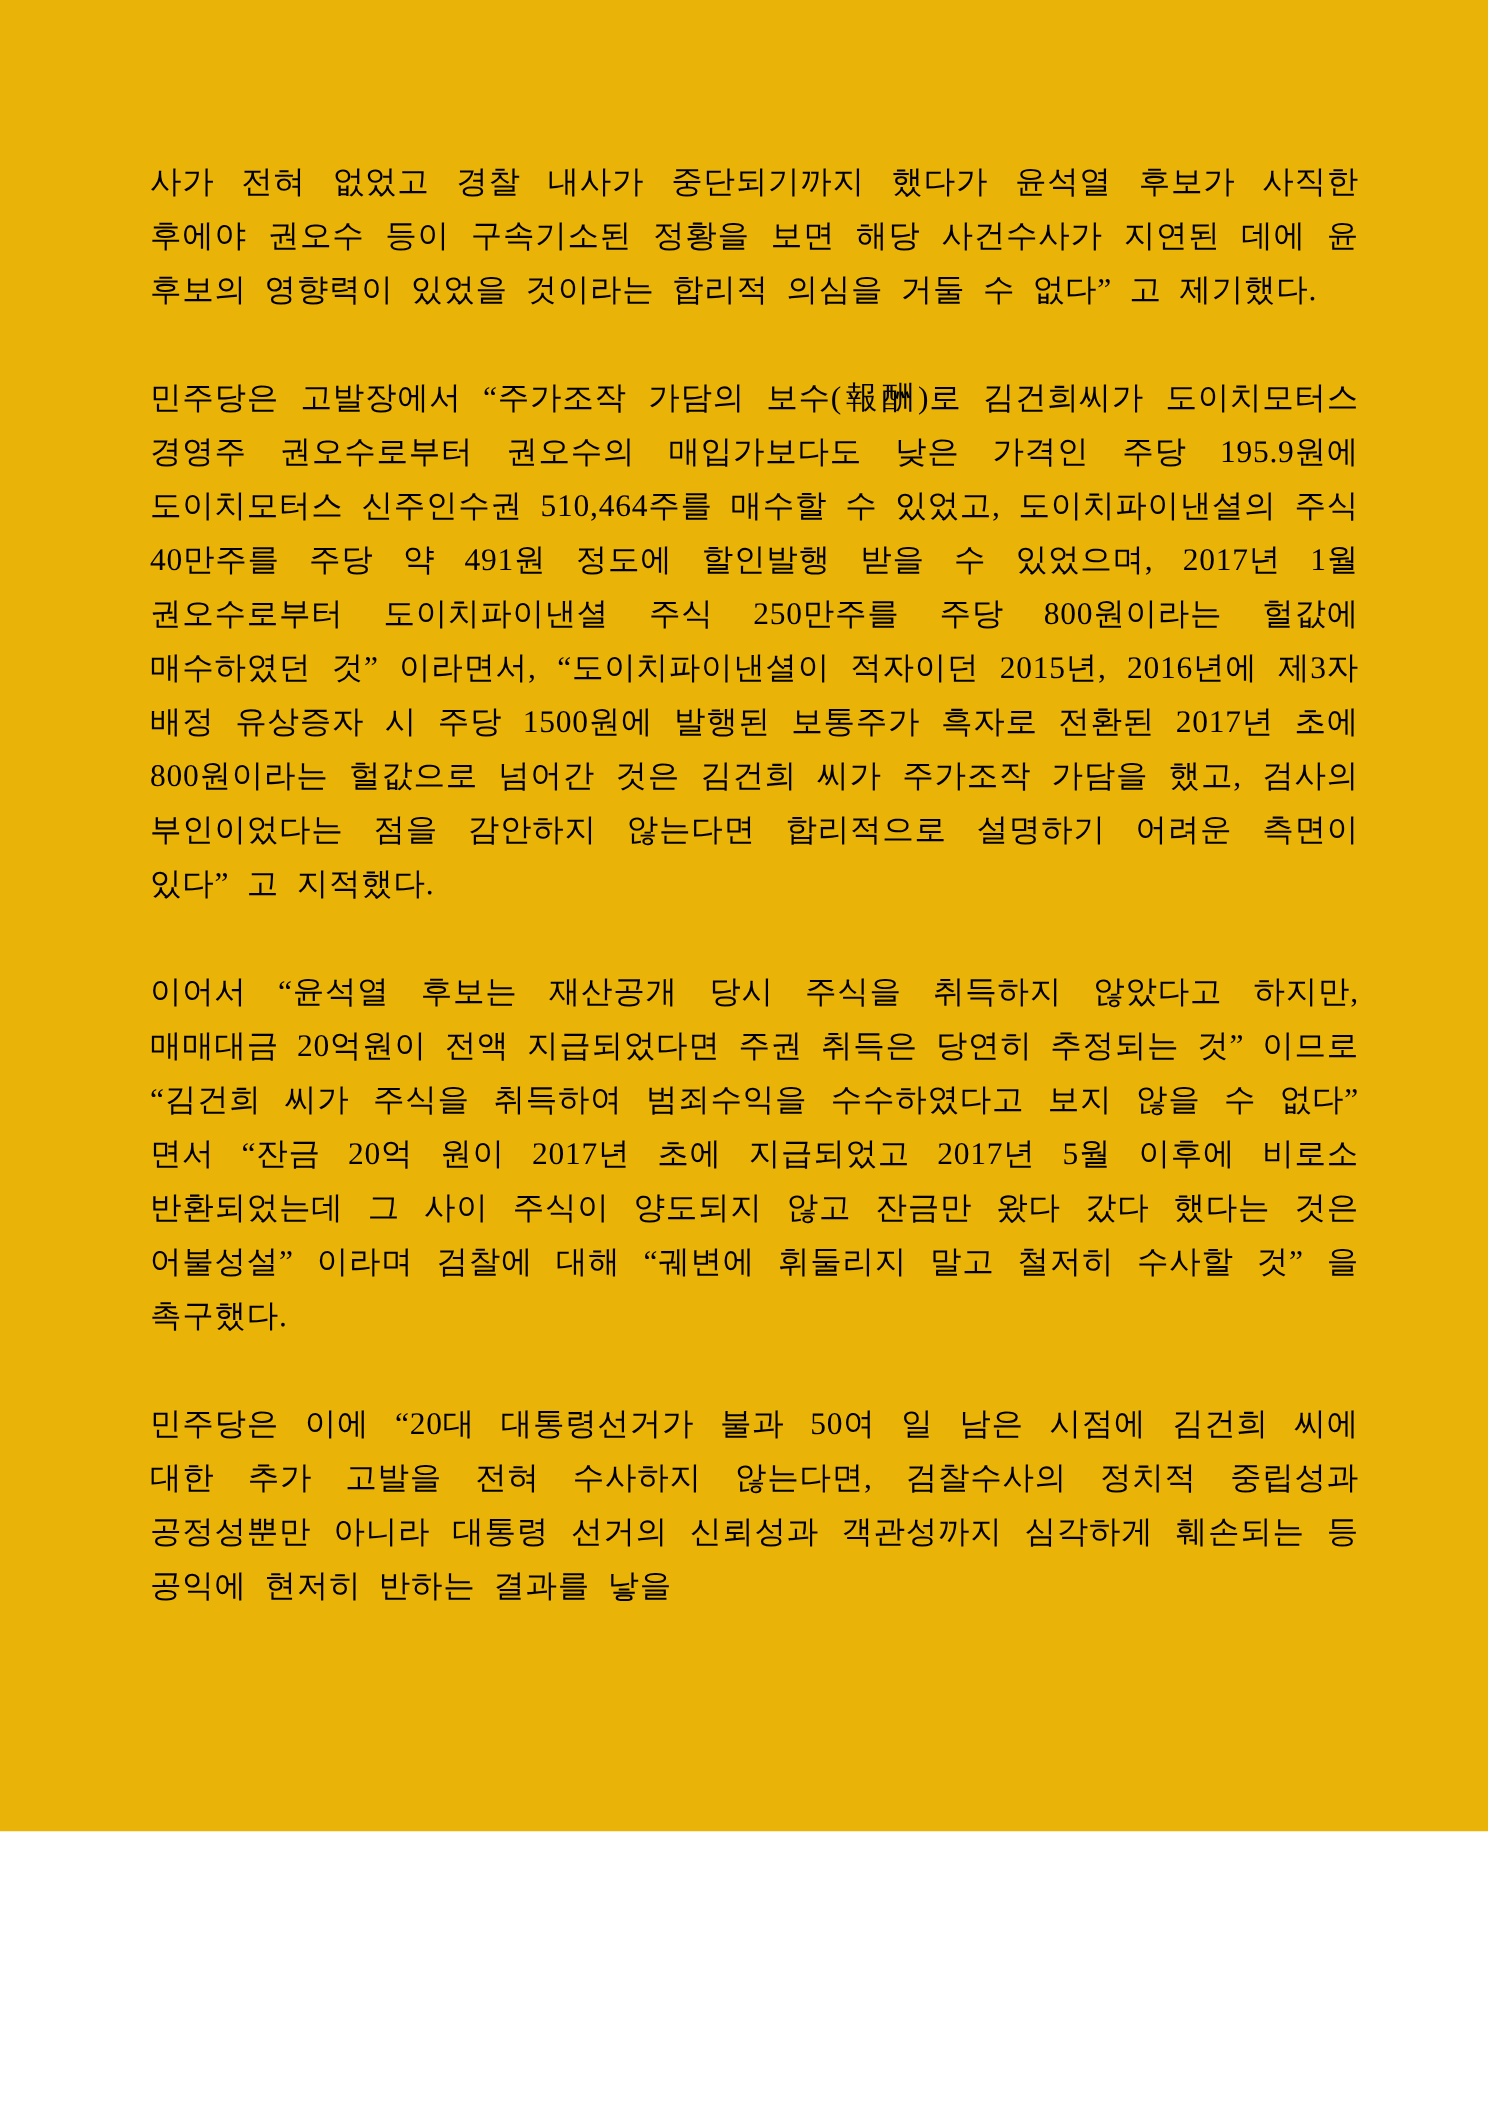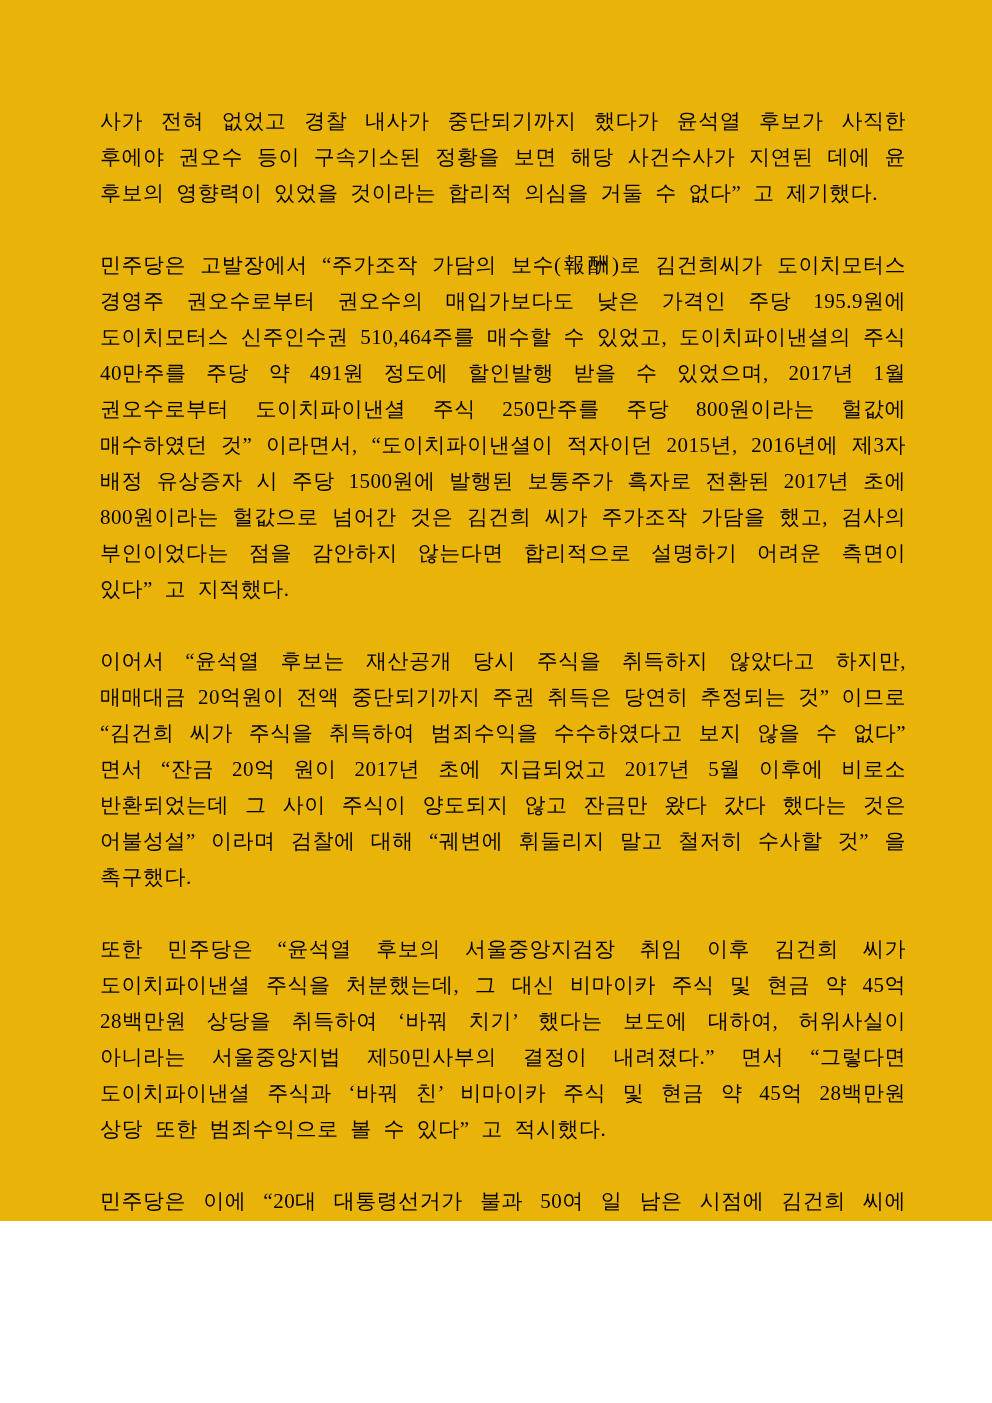--- a/index.html
+++ b/index.html
@@ -38,18 +38,17 @@
     color: #000000;
   }
 </style>
 </head>
 <body>
 
 <div class="page">
   <div class="body-text">
     <p>사가 전혀 없었고 경찰 내사가 중단되기까지 했다가 윤석열 후보가 사직한 후에야 권오수 등이 구속기소된 정황을 보면 해당 사건수사가 지연된 데에 윤 후보의 영향력이 있었을 것이라는 합리적 의심을 거둘 수 없다” 고 제기했다.</p>
     <p>민주당은 고발장에서 “주가조작 가담의 보수(報酬)로 김건희씨가 도이치모터스 경영주 권오수로부터 권오수의 매입가보다도 낮은 가격인 주당 195.9원에 도이치모터스 신주인수권 510,464주를 매수할 수 있었고, 도이치파이낸셜의 주식 40만주를 주당 약 491원 정도에 할인발행 받을 수 있었으며, 2017년 1월 권오수로부터 도이치파이낸셜 주식 250만주를 주당 800원이라는 헐값에 매수하였던 것” 이라면서, “도이치파이낸셜이 적자이던 2015년, 2016년에 제3자 배정 유상증자 시 주당 1500원에 발행된 보통주가 흑자로 전환된 2017년 초에 800원이라는 헐값으로 넘어간 것은 김건희 씨가 주가조작 가담을 했고, 검사의 부인이었다는 점을 감안하지 않는다면 합리적으로 설명하기 어려운 측면이 있다” 고 지적했다.</p>
-    <p>이어서 “윤석열 후보는 재산공개 당시 주식을 취득하지 않았다고 하지만, 매매대금 20억원이 전액 중단되기까지 주권 취득은 당연히 추정되는 것” 이므로 “김건희 씨가 주식을 취득하여 범죄수익을 수수하였다고 보지 않을 수 없다” 면서 “잔금 20억 원이 2017년 초에 지급되었고 2017년 5월 이후에 비로소 반환되었는데 그 사이 주식이 양도되지 않고 잔금만 왔다 갔다 했다는 것은 어불성설” 이라며 검찰에 대해 “궤변에 휘둘리지 말고 철저히 수사할 것” 을 촉구했다.</p>
-    <p>또한 민주당은 “윤석열 후보의 서울중앙지검장 취임 이후 김건희 씨가 도이치파이낸셜 주식을 처분했는데, 그 대신 비마이카 주식 및 현금 약 45억 28백만원 상당을 취득하여 ‘바꿔 치기’  했다는 보도에 대하여, 허위사실이 아니라는 서울중앙지법 제50민사부의 결정이 내려졌다.” 면서 “그렇다면 도이치파이낸셜 주식과 ‘바꿔 친’ 비마이카 주식 및 현금 약 45억 28백만원 상당 또한 범죄수익으로 볼 수 있다” 고 적시했다.</p>
+    <p>이어서 “윤석열 후보는 재산공개 당시 주식을 취득하지 않았다고 하지만, 매매대금 20억원이 전액 지급되었다면 주권 취득은 당연히 추정되는 것” 이므로 “김건희 씨가 주식을 취득하여 범죄수익을 수수하였다고 보지 않을 수 없다” 면서 “잔금 20억 원이 2017년 초에 지급되었고 2017년 5월 이후에 비로소 반환되었는데 그 사이 주식이 양도되지 않고 잔금만 왔다 갔다 했다는 것은 어불성설” 이라며 검찰에 대해 “궤변에 휘둘리지 말고 철저히 수사할 것” 을 촉구했다.</p>
     <p>민주당은 이에 “20대 대통령선거가 불과 50여 일 남은 시점에 김건희 씨에 대한 추가 고발을 전혀 수사하지 않는다면, 검찰수사의 정치적 중립성과 공정성뿐만 아니라 대통령 선거의 신뢰성과 객관성까지 심각하게 훼손되는 등 공익에 현저히 반하는 결과를 낳을</p>
   </div>
   <div class="page-footer">- 2 -</div>
 </div>
 
 </body></html>

